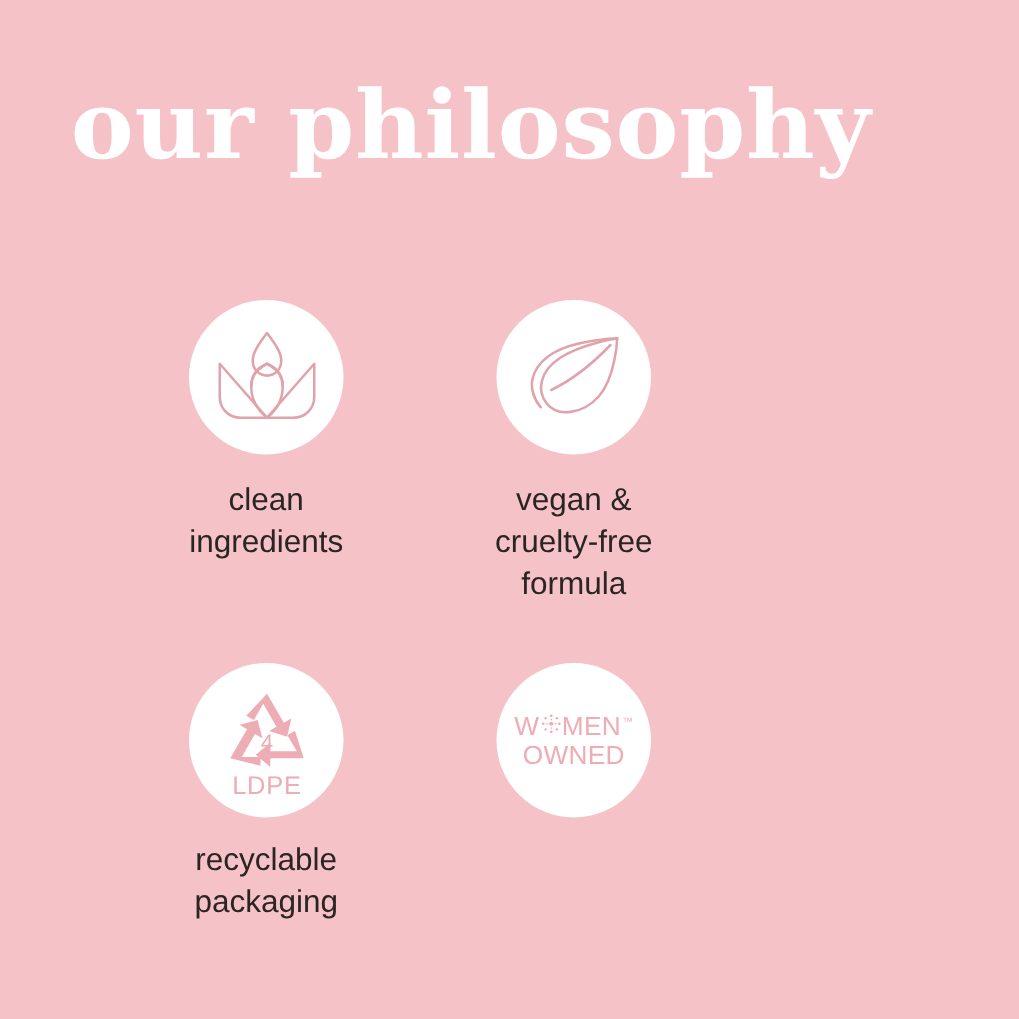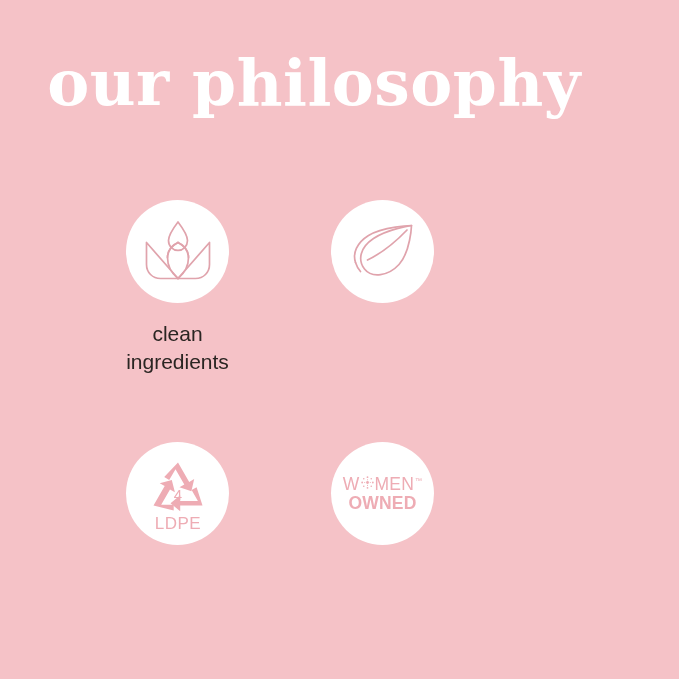--- a/index.html
+++ b/index.html
@@ -88,21 +88,21 @@
     line-height: 1.0;
   }
   .wo-line {
     font-family: "Liberation Sans", sans-serif;
     font-size: 17.5px;
     letter-spacing: 0.2px;
     color: #EEACB4;
     display: flex;
     align-items: baseline;
   }
-  .wo-line-2 { margin-top: 1px; letter-spacing: 0.2px; font-weight: bold; }
+  .wo-line-2 { margin-top: 1px; letter-spacing: 0.2px; }
   .wo-tm {
     font-size: 7px;
     vertical-align: super;
     margin-left: 1px;
     position: relative;
     top: -7px;
   }
   .wo-burst { margin: 0 0px; }
 </style>
 </head>
@@ -145,20 +145,23 @@
             <path d="M64.5 6.5 C64.5 6.5 41 10 26.5 19.5 C13 28.4 10.5 41 17.5 50 C24.8 59.4 41.5 57 52 45.5 C63.5 32.8 64.5 6.5 64.5 6.5 Z"></path>
 
             <path d="M64.5 6.5 C64.5 6.5 36 7.5 21.5 16.5 C9.5 24 5.5 34.5 8.5 43.5"></path>
 
             <path d="M8.5 43.5 C9.6 47 11.3 50 13.5 52.5"></path>
 
             <path d="M60 11 C49 22.5 36 33.5 20.5 41"></path>
           </svg>
         </span>
       </div>
+      <div class="feature-label" style="color: rgb(42, 37, 34);">vegan &amp;
+cruelty-free
+formula</div>
     </div>
 
 
   </div>
 
   <div class="feature-row" id="feature-row-2">
 
     <div class="feature-item">
       <div class="badge-circle" style="background: rgb(255, 255, 255);">
         <span>
@@ -169,20 +172,22 @@
 
               <path d="M11.5 49.5 L22.7 30.1 L17.7 27.2 L29.8 24.0 L32.9 36.2 L28.0 33.4 L19.2 48.7 L31.7 48.7 L31.7 54.5 Z"></path>
 
               <path d="M60.5 49.5 L38.2 49.5 L38.2 55.3 L28.5 47.2 L38.2 39.2 L38.2 44.9 L55.9 44.9 L49.6 34.1 L54.6 31.2 Z"></path>
             </g>
             <text x="36" y="44" text-anchor="middle" font-family="Liberation Sans, sans-serif" font-size="15" fill="#EEACB4">4</text>
             <text x="36" y="73" text-anchor="middle" font-family="Liberation Sans, sans-serif" font-size="17" letter-spacing="0.5" fill="#EEACB4">LDPE</text>
           </svg>
         </span>
       </div>
+      <div class="feature-label" style="color: rgb(42, 37, 34);">recyclable
+packaging</div>
     </div>
 
     <div class="feature-item">
       <div class="badge-circle" style="background: rgb(255, 255, 255);">
         <div class="wo-wrap">
           <div class="wo-line">
             <span>W</span>
             <span class="wo-burst">
               <svg width="15" height="15" viewBox="0 0 16 16" fill="#EEACB4">
                 <circle cx="8" cy="8" r="1.5"></circle>

